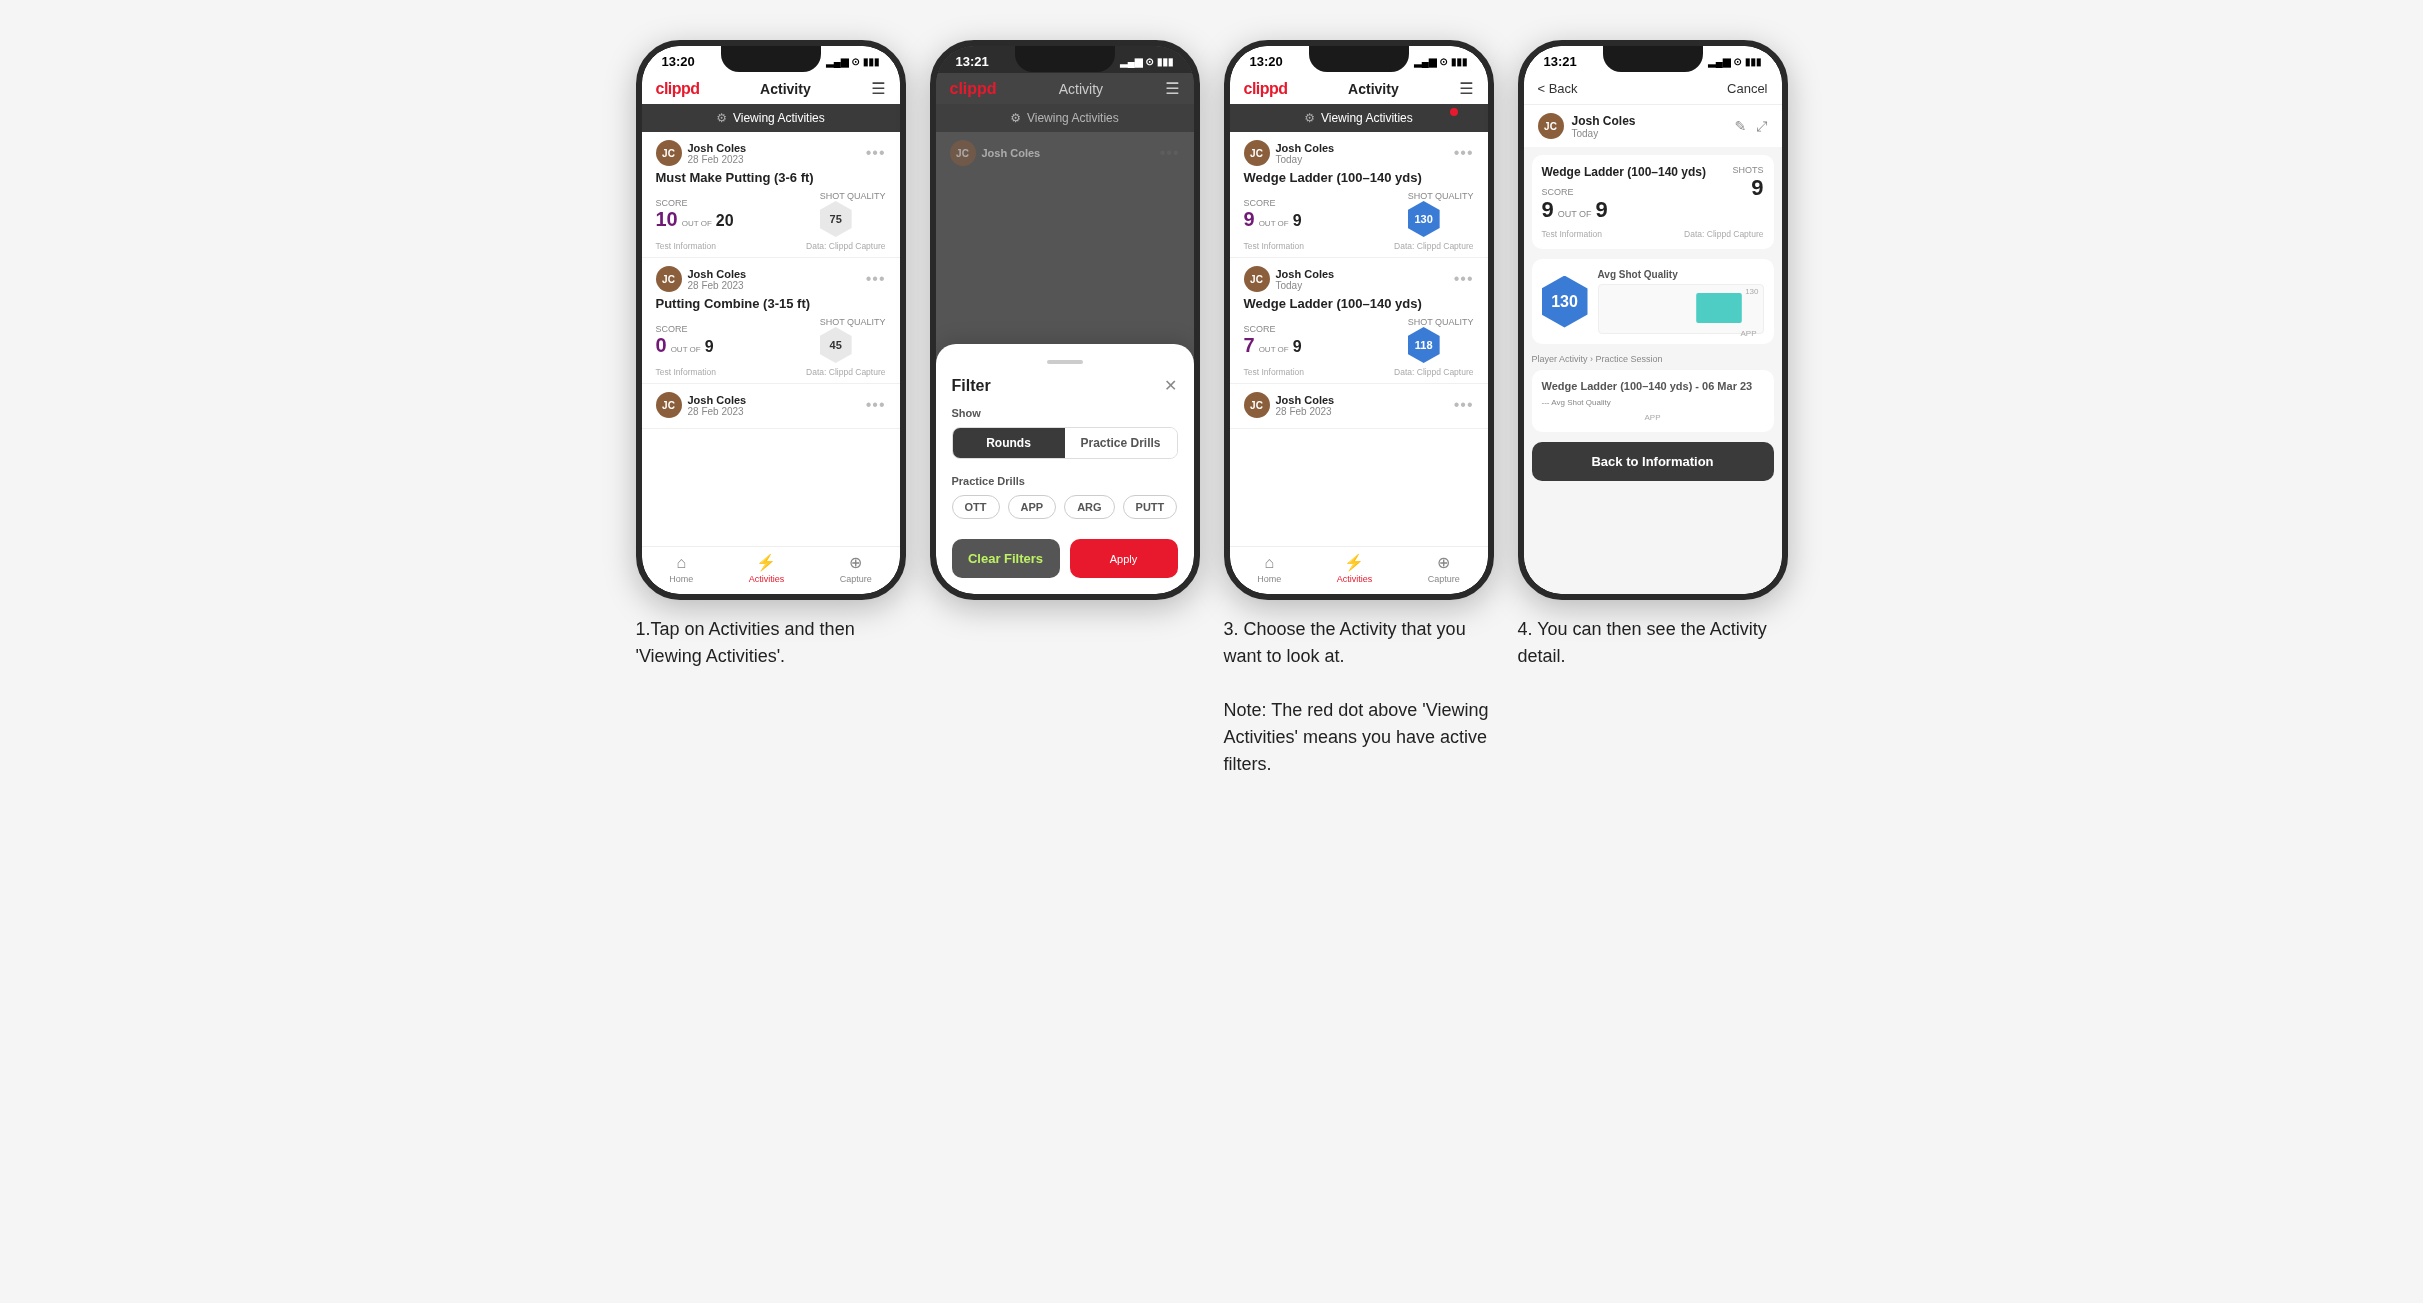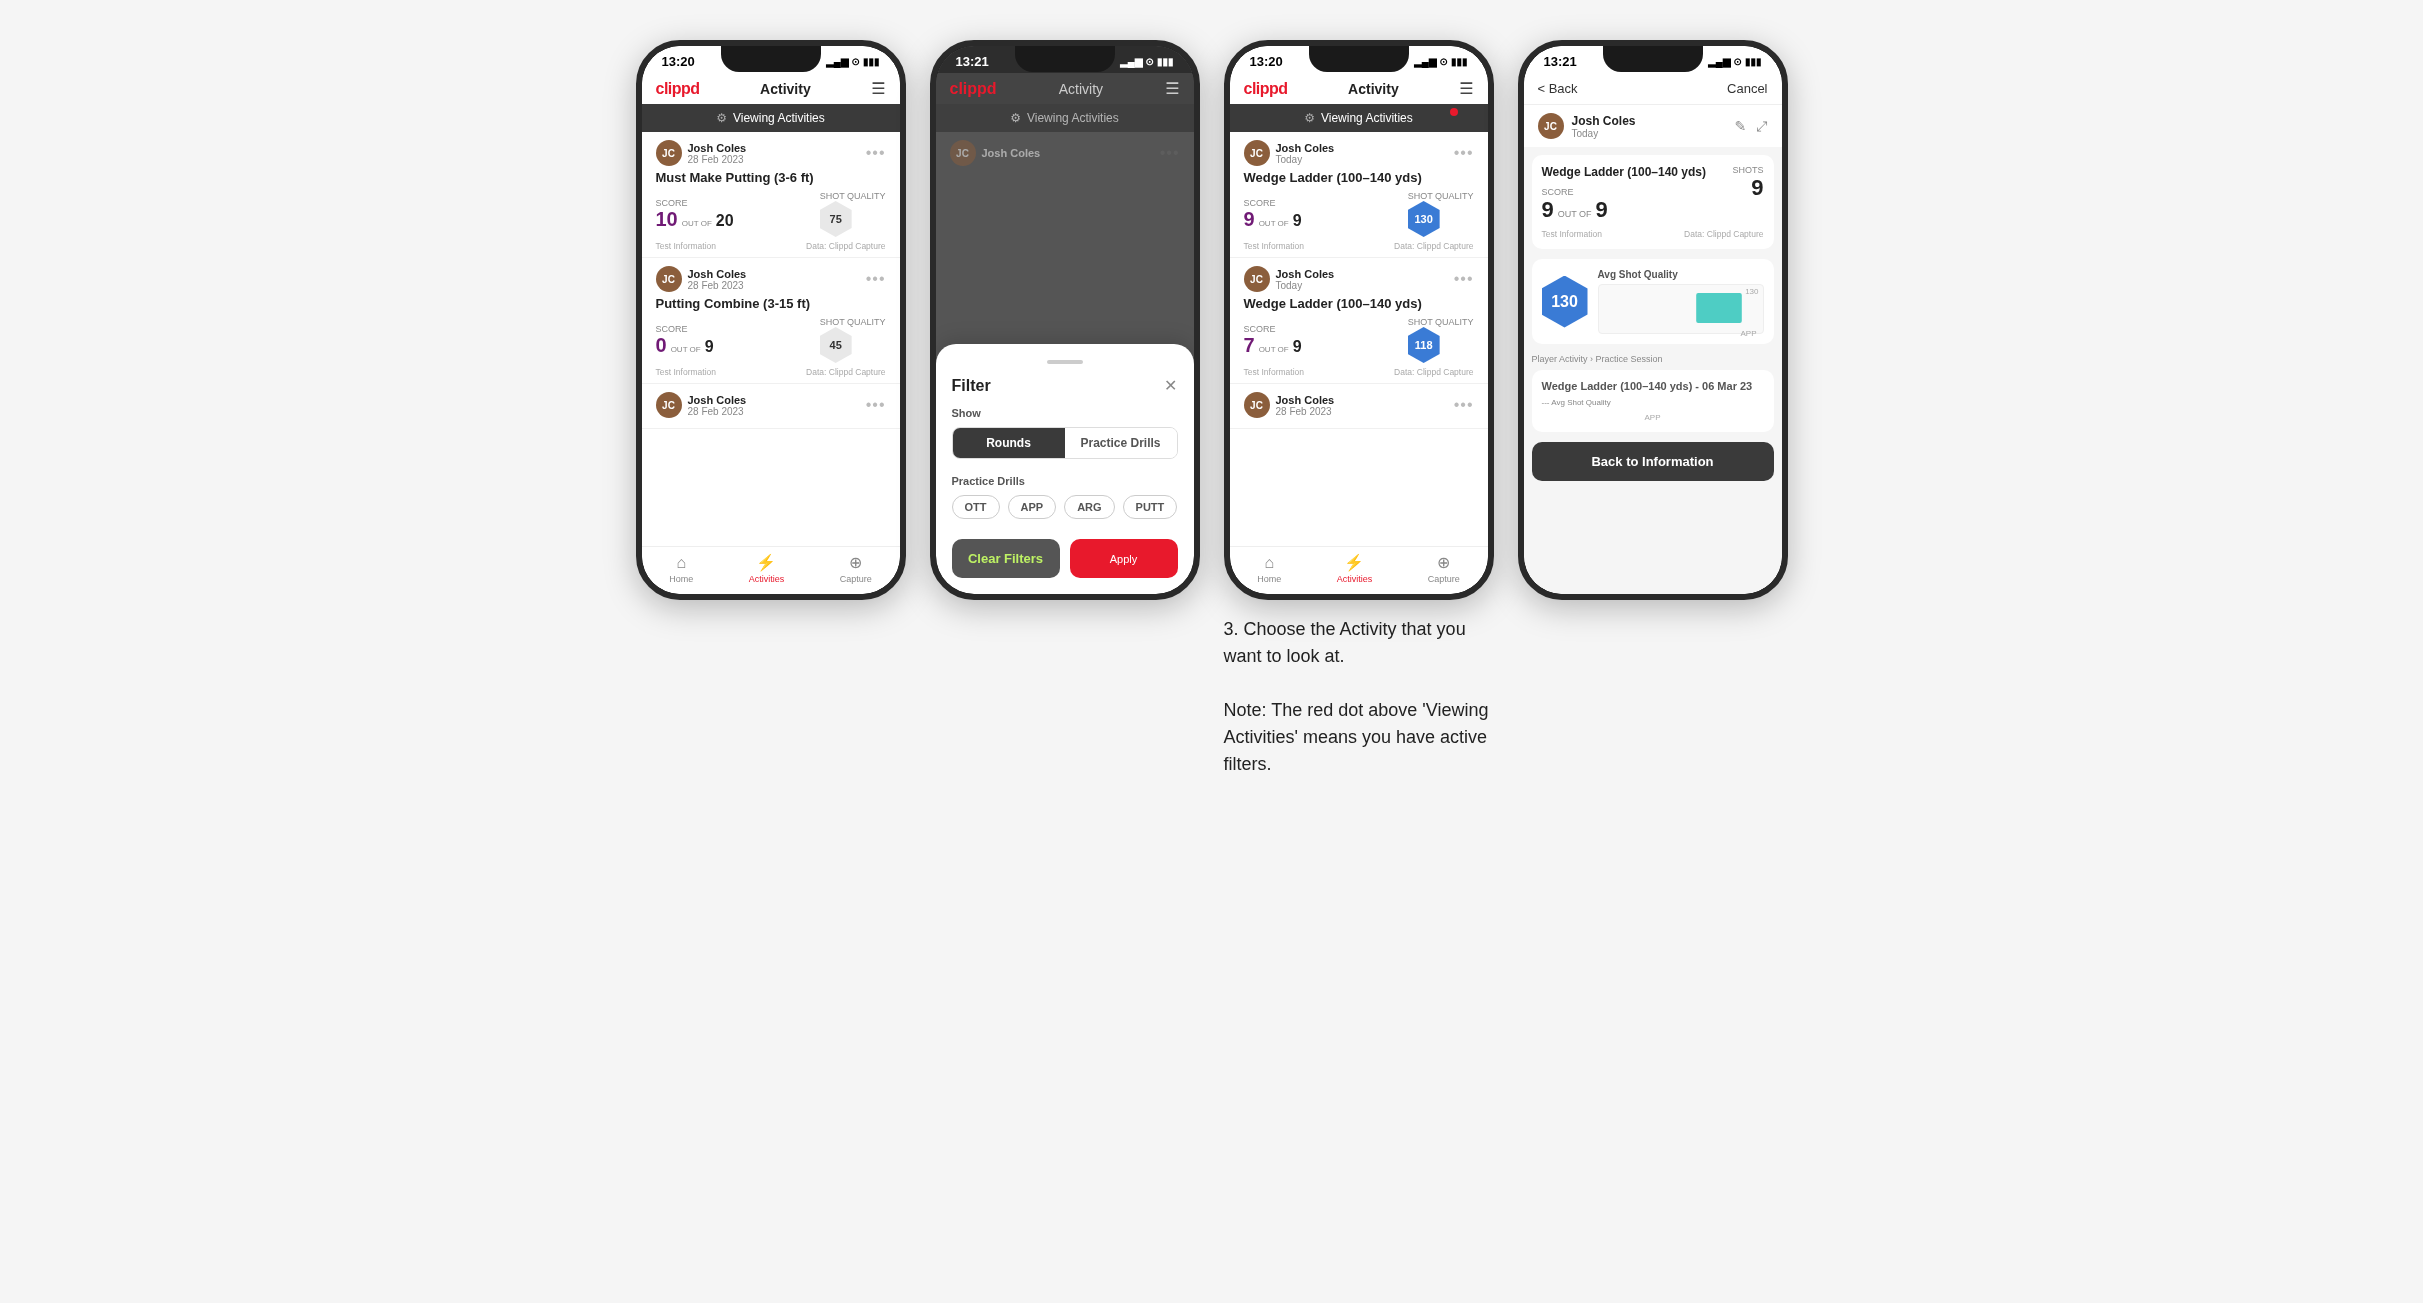--- a/index.html
+++ b/index.html
@@ -453,20 +453,21 @@
             <span class="nav-icon" style="color:#e8192c;">⚡</span>
             <span>Activities</span>
           </div>
           <div class="nav-item">
             <span class="nav-icon">⊕</span>
             <span>Capture</span>
           </div>
         </div>
       </div>
     </div>
+    <div class="caption">1.Tap on Activities and then 'Viewing Activities'.</div>
   </div>
 
   <div class="phone-section">
     <div class="phone-frame">
       <div class="notch"></div>
       <div class="phone-screen" style="position:relative;">
 
         <div style="background:#555; flex:1; display:flex; flex-direction:column;">
           <div class="status-bar dark">
             <span class="status-time">13:21</span>
@@ -730,15 +731,16 @@
           <div class="detail-chart-area">
             <div class="chart-title">Wedge Ladder (100–140 yds) - 06 Mar 23</div>
             <div style="font-size:8px;color:#888;margin-bottom:6px;">--- Avg Shot Quality</div>
             <div style="text-align:center;font-size:8px;color:#aaa;margin-top:2px;">APP</div>
           </div>
 
           <div class="back-activities-btn">Back to Information</div>
         </div>
       </div>
     </div>
+    <div class="caption">4. You can then see the Activity detail.</div>
   </div>
 
 </div>
 
 </body></html>

